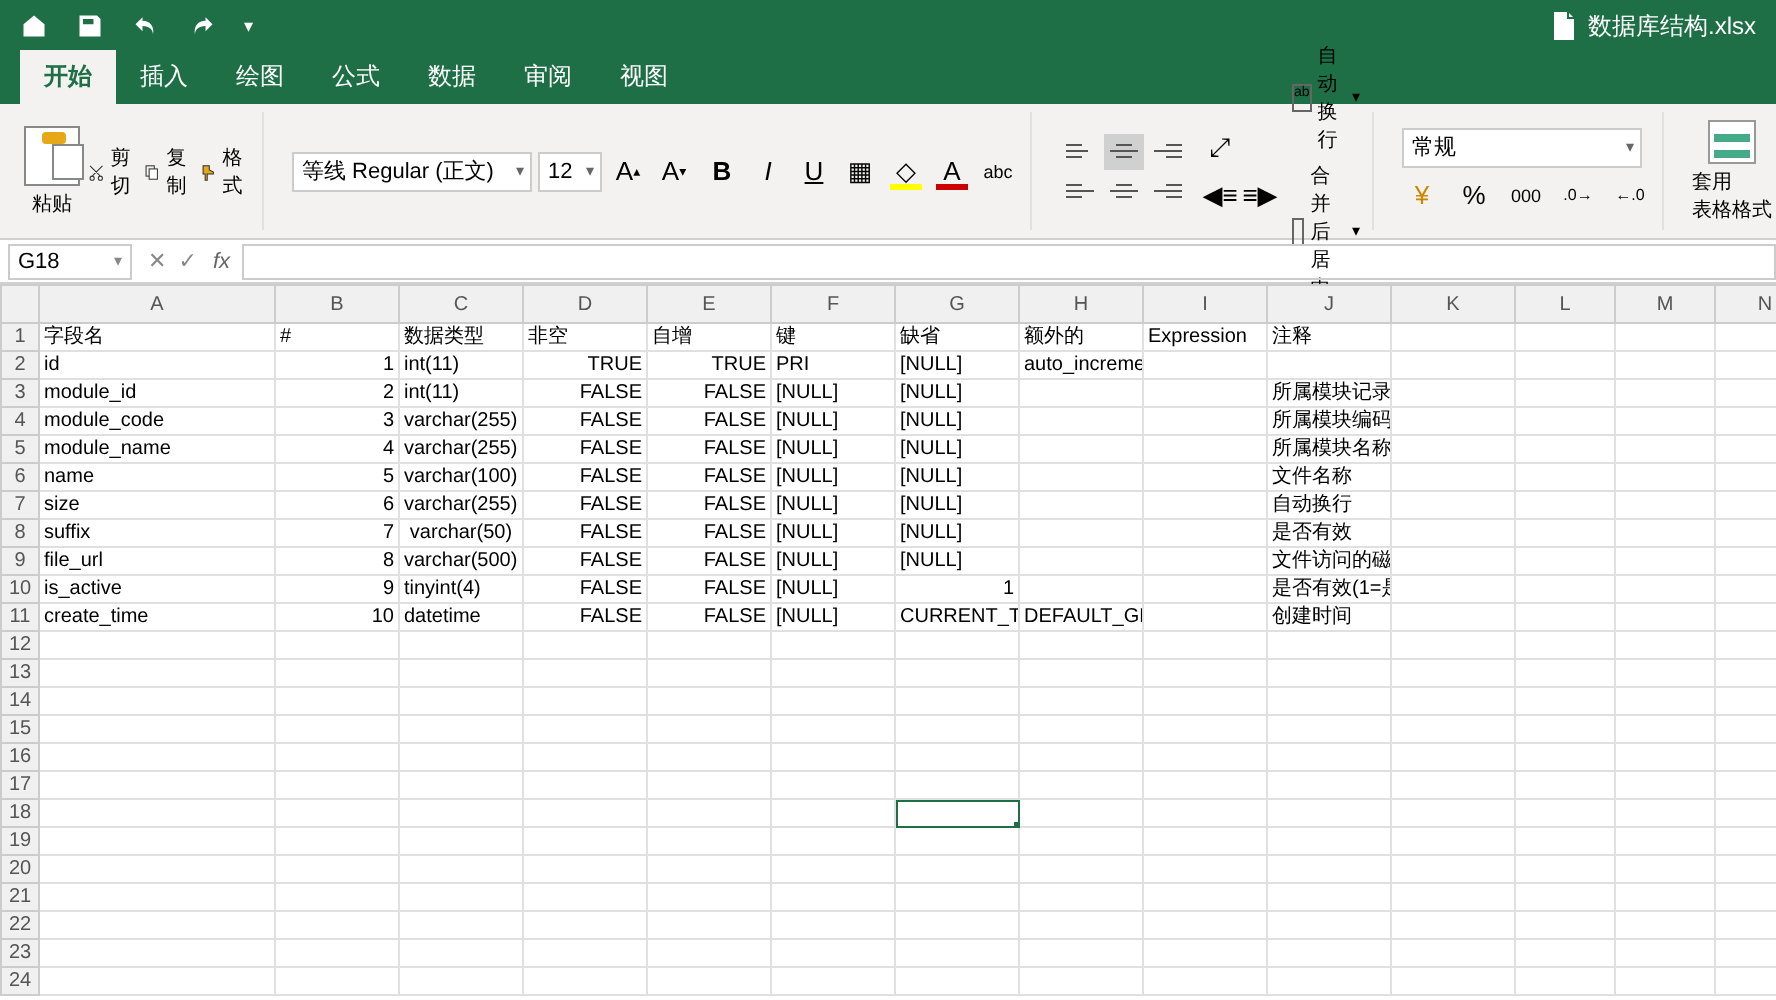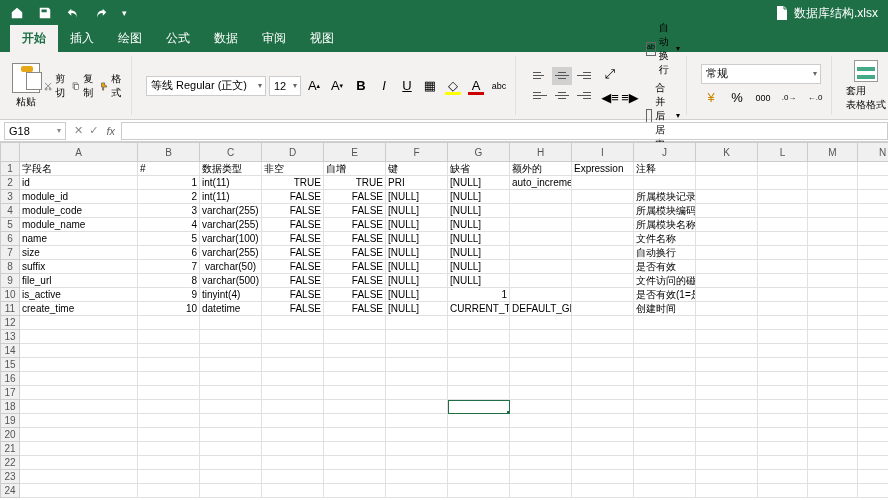--- a/index.html
+++ b/index.html
@@ -411,21 +411,21 @@
           <div class="cell" style="width: 62px;"></div>
           <div class="cell" style="width: 62px;">是否有效</div>
           <div class="cell" style="width: 62px;"></div>
           <div class="cell" style="width: 50px;"></div>
           <div class="cell" style="width: 50px;"></div>
           <div class="cell" style="width: 50px;"></div>
         </div>
         <div class="datarow">
           <div class="cell" style="width: 118px;">file_url</div>
           <div class="cell r" style="width: 62px;">8</div>
-          <div class="cell" style="width: 62px; text-align: right;">varchar(500)</div>
+          <div class="cell" style="width: 62px;">varchar(500)</div>
           <div class="cell r" style="width: 62px;">FALSE</div>
           <div class="cell r" style="width: 62px;">FALSE</div>
           <div class="cell" style="width: 62px;">[NULL]</div>
           <div class="cell" style="width: 62px;">[NULL]</div>
           <div class="cell" style="width: 62px;"></div>
           <div class="cell" style="width: 62px;"></div>
           <div class="cell" style="width: 62px;">文件访问的磁盘目录</div>
           <div class="cell" style="width: 62px;"></div>
           <div class="cell" style="width: 50px;"></div>
           <div class="cell" style="width: 50px;"></div>

